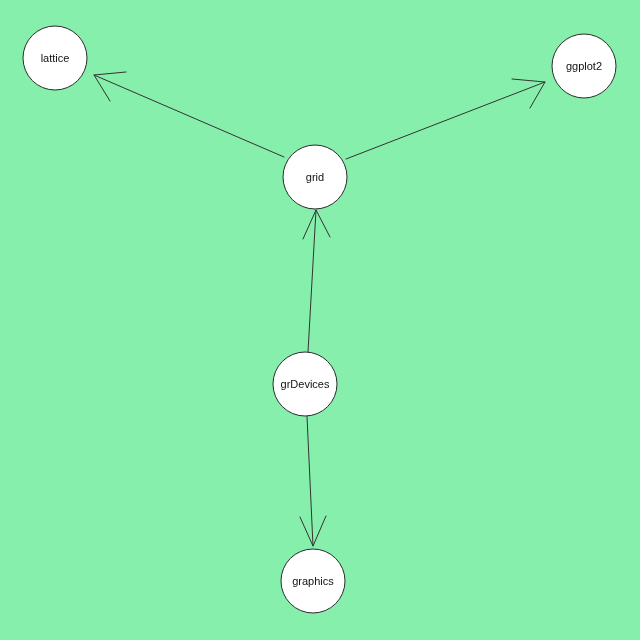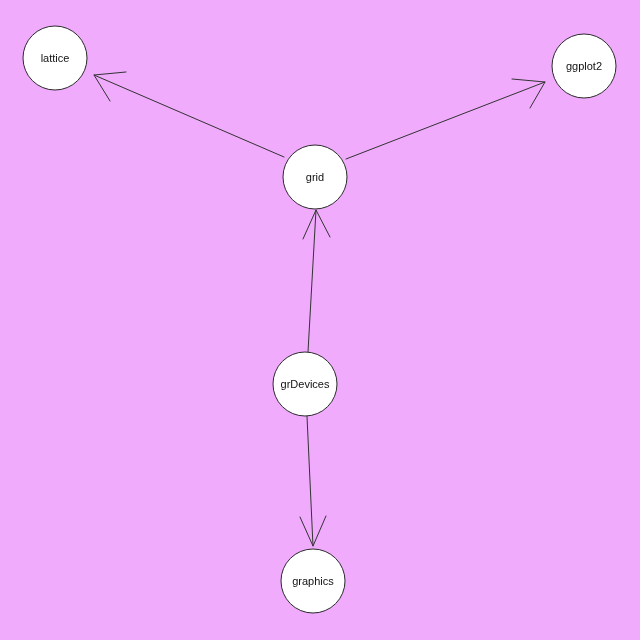--- a/index.html
+++ b/index.html
@@ -10,21 +10,21 @@
   body {
     width: 640px;
     height: 640px;
     font-family: "Liberation Sans", sans-serif;
     overflow: hidden;
   }
   #graph-canvas {
     position: relative;
     width: 640px;
     height: 640px;
-    background: #f0abfc;
+    background: #86efac;
   }
   #graph-svg {
     position: absolute;
     top: 0;
     left: 0;
     width: 640px;
     height: 640px;
     display: block;
   }
   .node-circle {

